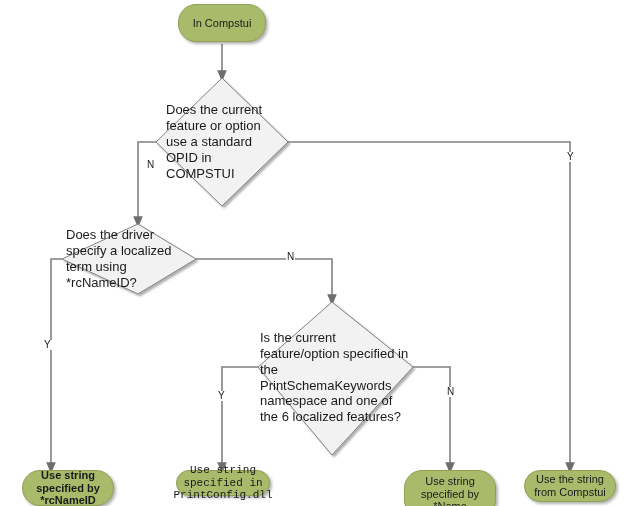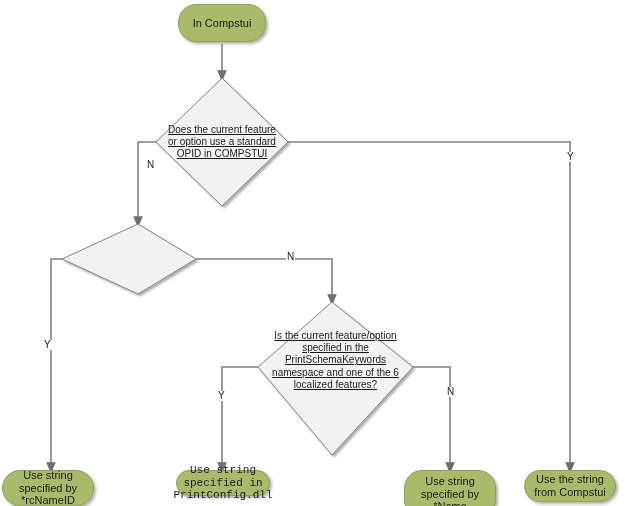--- a/index.html
+++ b/index.html
@@ -53,28 +53,27 @@
   }
   .decision-label {
     position: absolute;
     left: 0;
     top: 0;
     width: 100%;
     height: 100%;
     display: flex;
     align-items: center;
     justify-content: center;
-    text-align: center;
-    font-size: 10px;
+    text-align: left;
+    font-size: 13px;
     line-height: 1.22;
     color: #1a1a1a;
     white-space: pre-line;
     padding: 0 10px;
     box-sizing: border-box;
-    text-decoration: underline;
   }
   .edge-label {
     position: absolute;
     font-size: 10px;
     color: #1a1a1a;
     background: #ffffff;
     padding: 0 1px;
     line-height: 1;
   }
 </style>
@@ -109,32 +108,35 @@
 
     <path d="M332,302 L413,367 L332,455 L258,367 Z" fill="#f2f2f2" stroke="#808080" stroke-width="1" filter="url(#shadow)"></path>
 
     <path d="M258,367 L222,367 L222,468" stroke="#808080" stroke-width="1.6" fill="none" marker-end="url(#arrow)"></path>
 
     <path d="M413,367 L450,367 L450,468" stroke="#808080" stroke-width="1.6" fill="none" marker-end="url(#arrow)"></path>
   </svg>
 
   <div class="node terminator" style="left:178px; top:4px; width:88px; height:38px;">In Compstui</div>
 
-  <div class="node terminator" style="left:2px; top:470px; width:92px; height:36px;">Use string specified by *rcNameID</div>
+  <div class="node terminator" style="left:22px; top:470px; width:92px; height:36px;font-weight:bold;">Use string specified by *rcNameID</div>
 
   <div class="node terminator" style="left:176px; top:470px; width:94px; height:16px;font-family:Liberation Mono, monospace;">Use string specified in PrintConfig.dll</div>
 
   <div class="node terminator" style="left:404px; top:470px; width:92px; height:48px;">Use string specified by *Name</div>
 
   <div class="node terminator" style="left:524px; top:470px; width:92px; height:32px;">Use the string from Compstui</div>
 
   <div class="decision-wrap" style="left:156px; top:78px; width:132px; height:128px;">
     <div class="decision-label">Does the current feature or option use a standard OPID in COMPSTUI</div>
   </div>
 
+  <div class="decision-wrap" style="left:62px; top:224px; width:134px; height:70px;">
+    <div class="decision-label" style="padding:0 4px;">Does the driver specify a localized term using *rcNameID?</div>
+  </div>
 
   <div class="decision-wrap" style="left:258px; top:302px; width:155px; height:153px;">
     <div class="decision-label" style="padding:0 2px; align-items:flex-start; padding-top:28px;">Is the current feature/option specified in the PrintSchemaKeywords namespace and one of the 6 localized features?</div>
   </div>
 
   <div class="edge-label" style="left:146px; top:160px;">N</div>
 
   <div class="edge-label" style="left:566px; top:152px;">Y</div>
 
   <div class="edge-label" style="left:43px; top:340px;">Y</div>

